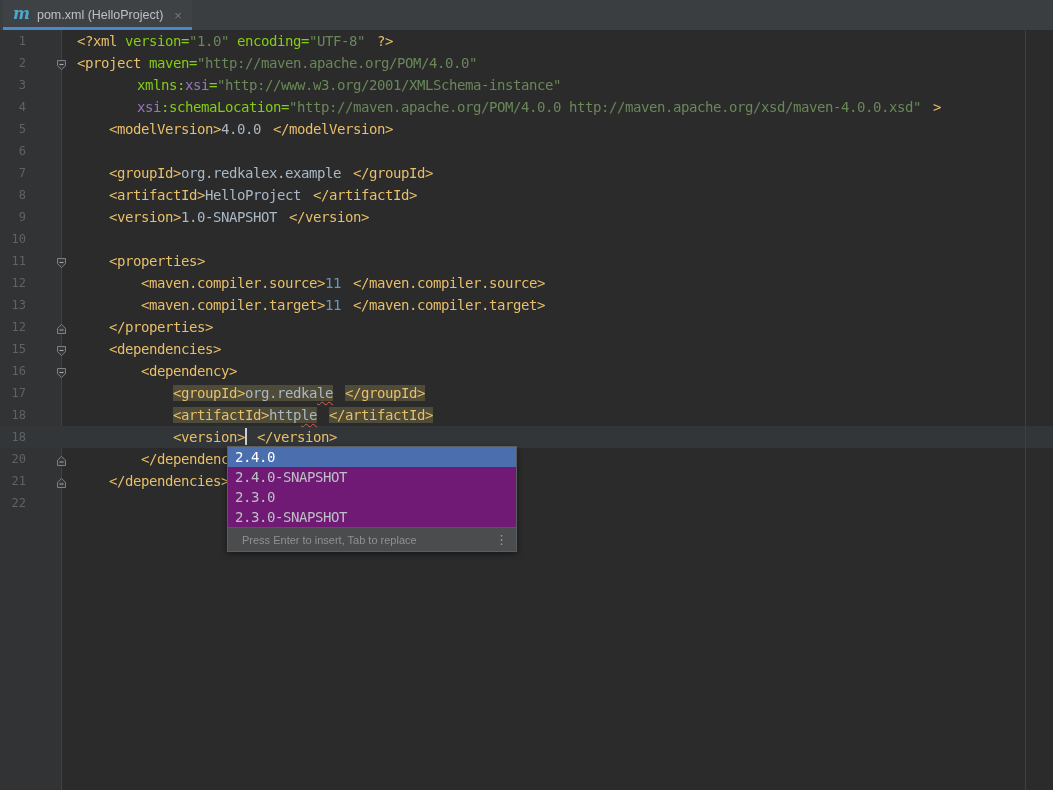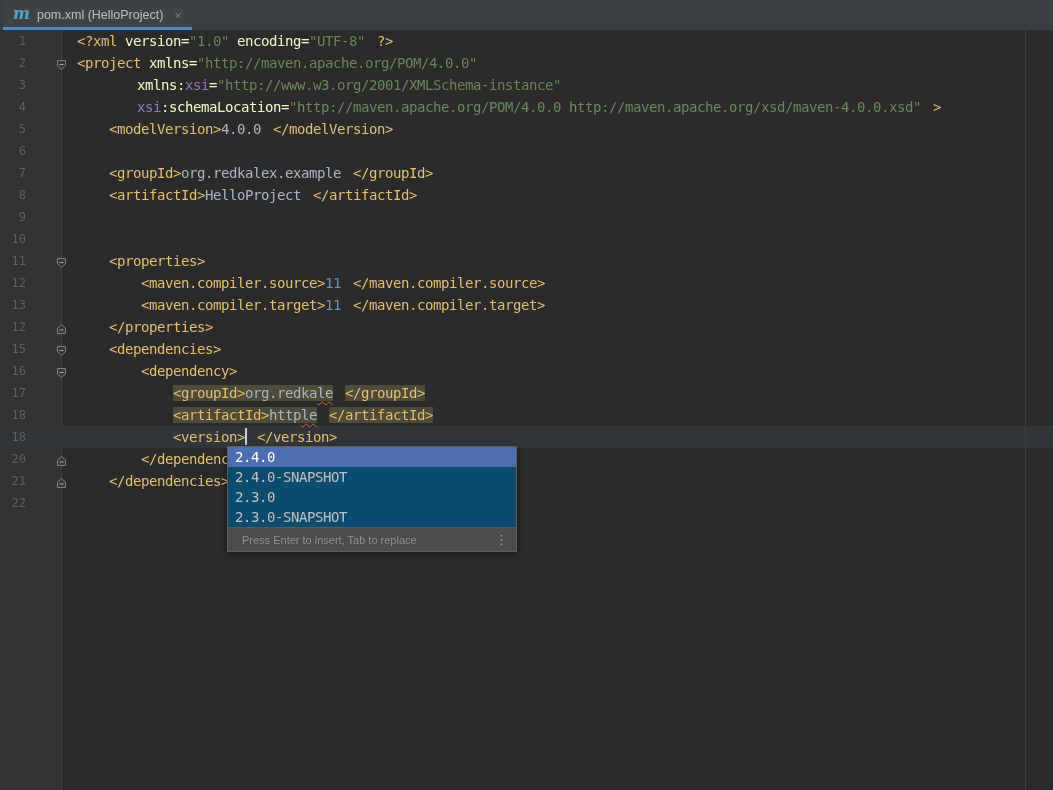--- a/index.html
+++ b/index.html
@@ -27,33 +27,33 @@
   #code-lines { position:absolute; left:0; top:0; width:100%; }
   .line { position:relative; height:22px; width:100%; }
   .lnum { position:absolute; left:0; top:0; width:26px; height:22px; line-height:22px;
           text-align:right; color:#606366; font-family:"DejaVu Sans Mono", monospace;
           font-size:12px; }
   .fold { position:absolute; left:56px; top:5px; width:11px; height:12px; cursor:pointer; }
   .code { position:absolute; left:65px; top:0; height:22px; line-height:22px; white-space:pre;
           font-family:"DejaVu Sans Mono", monospace; font-size:14px; letter-spacing:-0.43px; }
 
   .tag  { color:#e8bf6a;margin-left:12px; }
-  .attr { color:#fef9c3; }
+  .attr { color:#84cc16; }
   .str  { color:#6a8759; }
   .ns   { color:#9678b8; }
   .txt  { color:#a9b7c6; }
   .num  { color:#6897bb; }
   .hl   { background:#4e4b38; }
   .typo { text-decoration:underline; text-decoration-style:wavy; text-decoration-color:#e05d52;
           text-decoration-thickness:1px; text-underline-offset:3px; text-decoration-skip-ink:none; }
   .caret { display:inline-block; width:2px; height:17px; margin-right:-2px; vertical-align:-3px;
            background:#cdd0d3; }
 
   
-  #popup { position:absolute; left:227px; top:416px; width:290px; background:#0c4a6e;
+  #popup { position:absolute; left:227px; top:416px; width:290px; background:#701a75;
            border:1px solid #5b5e60; z-index:10; box-shadow:0 2px 6px rgba(0,0,0,0.45); }
   .pop-item { height:20px; line-height:20px; padding-left:7px; color:#bcc0c4;
               font-family:"DejaVu Sans Mono", monospace; font-size:14px; letter-spacing:-0.43px;
               cursor:pointer; white-space:nowrap; }
   .pop-item.selected { background:#4b6eaf; color:#ffffff; }
   .pop-footer { height:24px; display:flex; align-items:center; background:#4a4c4e;
                 border-top:1px solid #555759; padding:0 8px 0 14px; }
   .pop-hint { flex:1; font-size:11px; color:#8e9193; }
   .pop-more { color:#9a9da0; font-size:13px; line-height:1; cursor:pointer;
               font-family:"DejaVu Sans", sans-serif; }
@@ -80,21 +80,21 @@
         <div class="line">
           <span class="lnum">1</span>
           <span class="code"><span class="tag">&lt;?xml </span><span class="attr">version=</span><span class="str">"1.0"</span><span class="attr"> encoding=</span><span class="str">"UTF-8"</span><span class="tag">?&gt;</span></span>
         </div>
         <div class="line">
           <span class="lnum">2</span>
           <span class="fold"><svg width="11" height="12" viewBox="0 0 11 12">
               <path d="M1.5 1.5h8v5.2l-4 4-4-4z" fill="#35383b" stroke="#7e8184" stroke-width="1"></path>
               <path d="M3.5 5.5h4" stroke="#a7abae" stroke-width="1"></path>
             </svg></span>
-          <span class="code"><span class="tag">&lt;project </span><span class="attr">xmlns=</span><span class="str">"http://maven.apache.org/POM/4.0.0"</span></span>
+          <span class="code"><span class="tag">&lt;project </span><span class="attr">maven=</span><span class="str">"http://maven.apache.org/POM/4.0.0"</span></span>
         </div>
         <div class="line">
           <span class="lnum">3</span>
           <span class="code"><span class="attr">         xmlns:</span><span class="ns">xsi</span><span class="attr">=</span><span class="str">"http://www.w3.org/2001/XMLSchema-instance"</span></span>
         </div>
         <div class="line">
           <span class="lnum">4</span>
           <span class="code"><span class="ns">         xsi</span><span class="attr">:schemaLocation=</span><span class="str">"http://maven.apache.org/POM/4.0.0 http://maven.apache.org/xsd/maven-4.0.0.xsd"</span><span class="tag">&gt;</span></span>
         </div>
         <div class="line">
@@ -108,20 +108,21 @@
         <div class="line">
           <span class="lnum">7</span>
           <span class="code"><span class="tag">    &lt;groupId&gt;</span><span class="txt">org.redkalex.example</span><span class="tag">&lt;/groupId&gt;</span></span>
         </div>
         <div class="line">
           <span class="lnum">8</span>
           <span class="code"><span class="tag">    &lt;artifactId&gt;</span><span class="txt">HelloProject</span><span class="tag">&lt;/artifactId&gt;</span></span>
         </div>
         <div class="line">
           <span class="lnum">9</span>
+          <span class="code"><span class="tag">    &lt;version&gt;</span><span class="txt">1.0-SNAPSHOT</span><span class="tag">&lt;/version&gt;</span></span>
         </div>
         <div class="line">
           <span class="lnum">10</span>
           <span class="code"></span>
         </div>
         <div class="line">
           <span class="lnum">11</span>
           <span class="fold"><svg width="11" height="12" viewBox="0 0 11 12">
               <path d="M1.5 1.5h8v5.2l-4 4-4-4z" fill="#35383b" stroke="#7e8184" stroke-width="1"></path>
               <path d="M3.5 5.5h4" stroke="#a7abae" stroke-width="1"></path>

